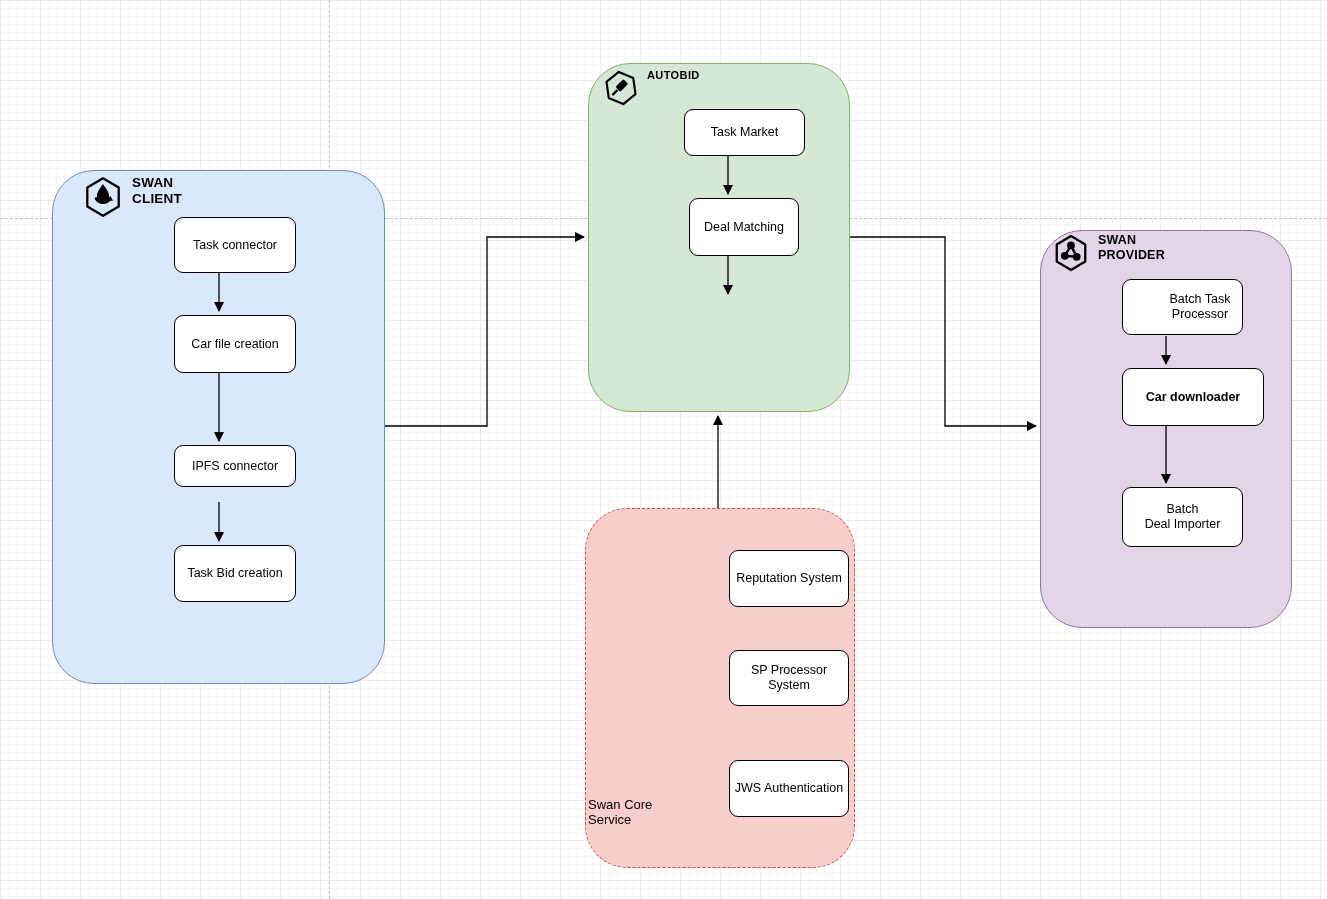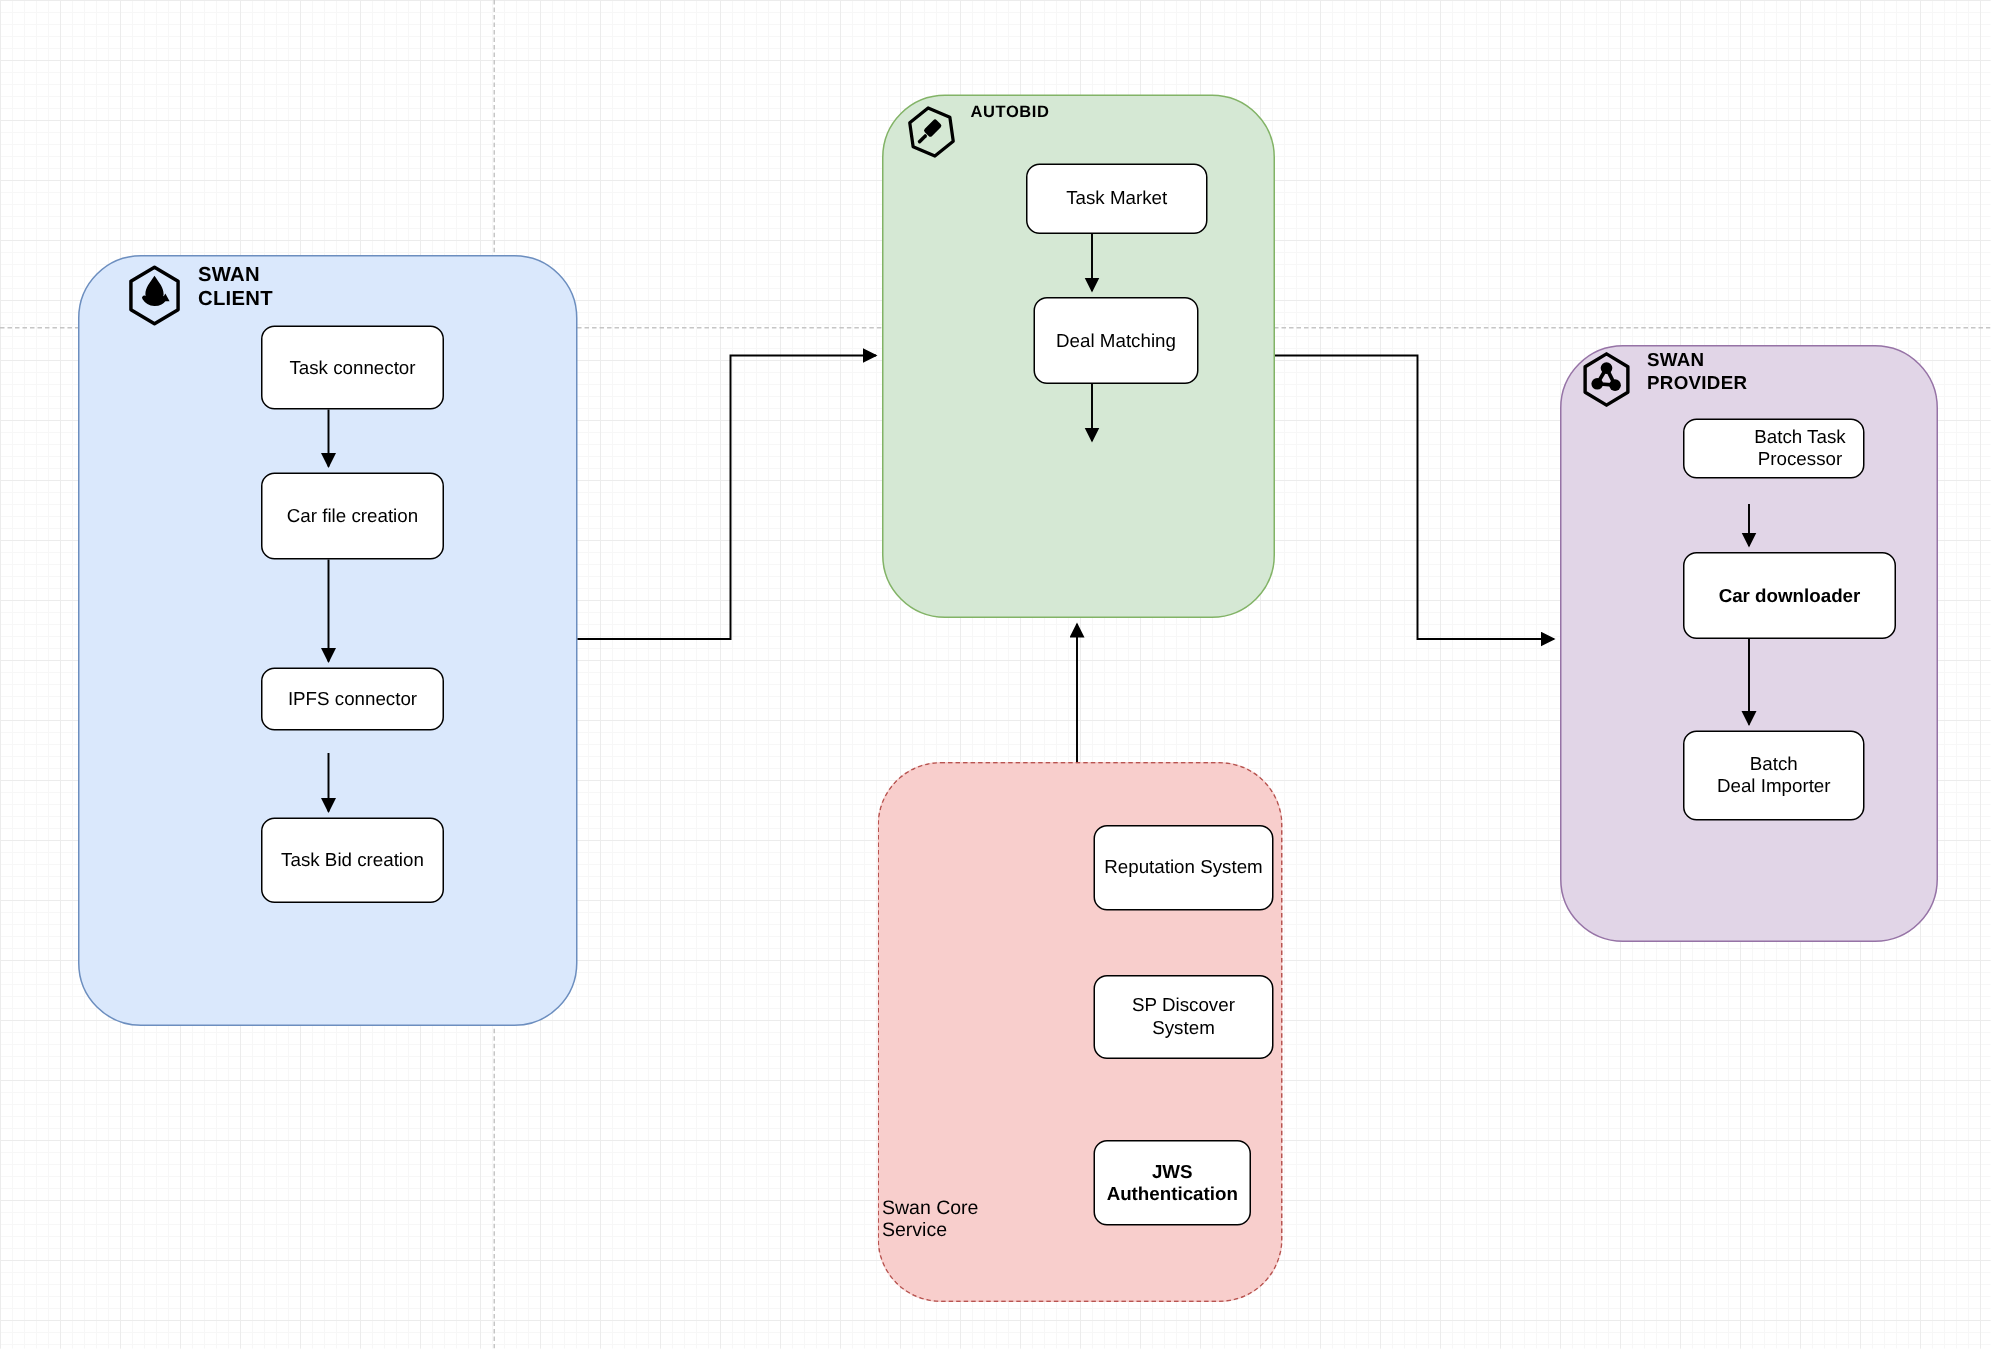--- a/index.html
+++ b/index.html
@@ -113,38 +113,38 @@
     <span class="node-label">Task Bid creation</span>
     </div>
 
   <div class="node" style="left:668px;top:109px;width:121px;height:47px;">
     <span class="node-label">Task Market</span>
     </div>
   <div class="node" style="left:673px;top:198px;width:110px;height:58px;">
     <span class="node-label">Deal Matching</span>
     </div>
 
-  <div class="node" style="left:1106px;top:279px;width:121px;height:40px;padding-left:35px;">
+  <div class="node" style="left:1106px;top:279px;width:121px;height:56px;padding-left:35px;">
     <span class="node-label">Batch Task Processor</span>
     </div>
   <div class="node" style="left:1106px;top:368px;width:142px;height:58px;font-weight:bold;">
     <span class="node-label">Car downloader</span>
     </div>
   <div class="node" style="left:1106px;top:487px;width:121px;height:60px;">
     <span class="node-label">Batch
 Deal Importer</span>
     </div>
 
   <div class="node" style="left:713px;top:550px;width:120px;height:57px;">
     <span class="node-label">Reputation System</span>
     </div>
   <div class="node" style="left:713px;top:650px;width:120px;height:56px;">
-    <span class="node-label">SP Discover System</span>
+    <span class="node-label">SP Processor System</span>
     </div>
-  <div class="node" style="left:713px;top:760px;width:105px;height:57px;font-weight:bold;">
+  <div class="node" style="left:713px;top:760px;width:120px;height:57px;">
     <span class="node-label">JWS Authentication</span>
     </div>
 
   <svg class="edges" width="1327" height="899" viewBox="0 0 1327 899">
     <defs>
       <marker id="ah" markerWidth="12" markerHeight="12" refX="9" refY="5" orient="auto" markerUnits="userSpaceOnUse">
         <path d="M0,0 L10,5 L0,10 Z" fill="#000"></path>
       </marker>
     </defs>
     <g fill="none" stroke="#000" stroke-width="1.3">

